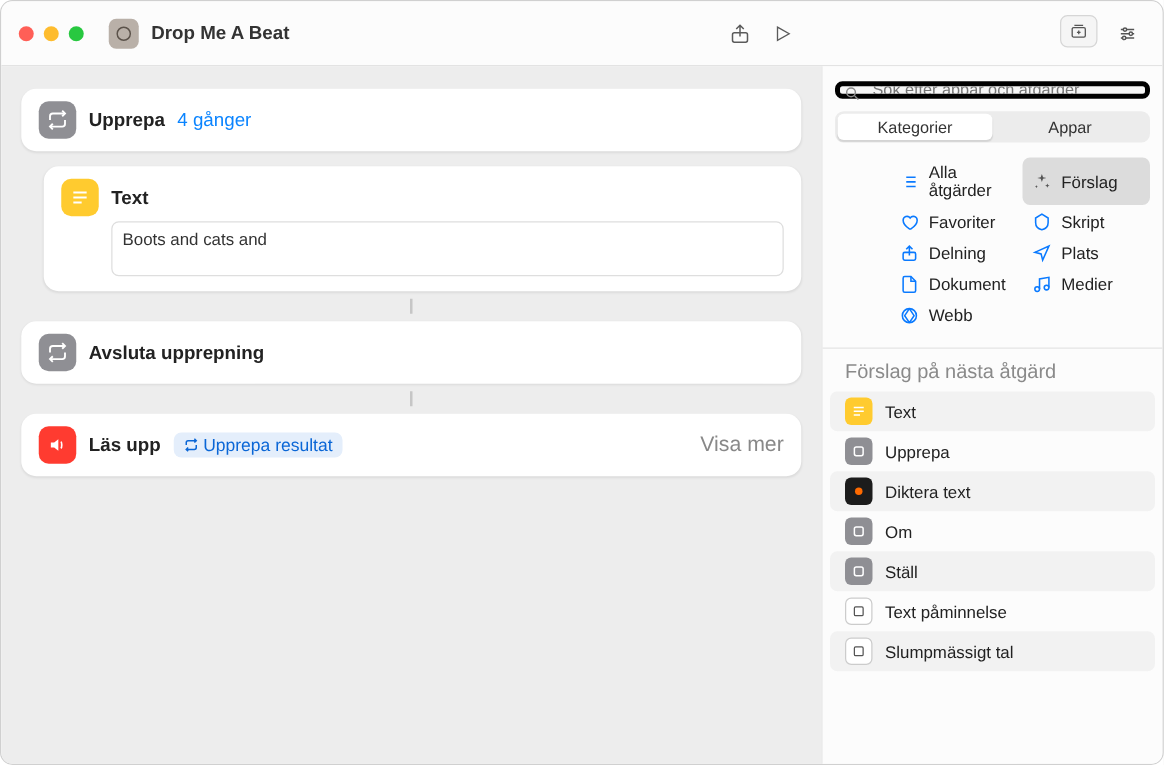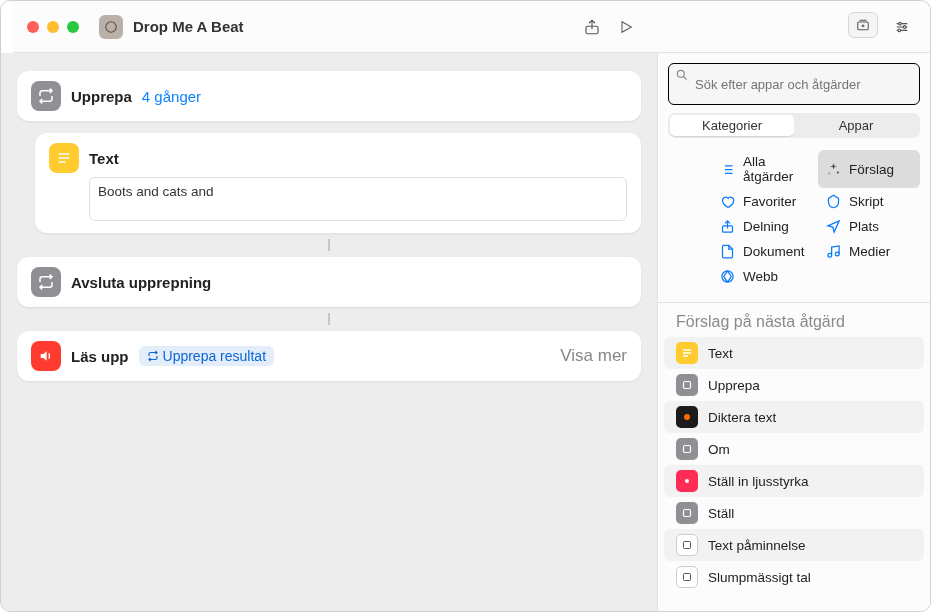--- a/index.html
+++ b/index.html
@@ -12,21 +12,20 @@
     border: 1px solid #d0d0d0;
     border-radius: 10px;
   }
   .titlebar {
     height: 52px;
     display: flex;
     align-items: center;
     padding: 0 14px;
     border-bottom: 1px solid #e3e3e3;
     background: #fcfcfc;
-    margin-left: 12px;
   }
   .traffic { display: flex; gap: 8px; margin-right: 20px; }
   .dot { width: 12px; height: 12px; border-radius: 50%; }
   .dot.r { background: #ff5f57; } .dot.y { background: #febc2e; } .dot.g { background: #28c840; }
   .app-icon {
     width: 24px; height: 24px; border-radius: 6px;
     background: #b9b0a8; margin-right: 10px;
     display: flex; align-items: center; justify-content: center;
   }
   .title { font-size: 15px; font-weight: 600; color: #333; }
@@ -84,21 +83,21 @@
     height: 12px; width: 2px; background: #c6c6c6; margin: -6px auto 6px;
   }
   .lib-btn {
     width: 30px; height: 26px; border-radius: 6px; border: 1px solid #d6d6d6;
     display: flex; align-items: center; justify-content: center; background: #f5f5f5;
   }
   .search {
     margin: 10px 10px 8px; position: relative;
   }
   .search input {
-    width: 100%; height: 42px; border-radius: 6px; border: 1px solid #000000;
+    width: 100%; height: 14px; border-radius: 6px; border: 4px solid #000000;
     background: #f6f6f6; padding: 0 8px 0 26px; font-size: 13px; color: #333;
     outline: none;
   }
   .search svg { position: absolute; left: 7px; top: 5px; width: 14px; height: 14px; color: #8c8c8c; }
   .seg {
     display: flex; margin: 0 10px 10px; border-radius: 7px; background: #ececec; padding: 2px;
   }
   .seg-btn {
     flex: 1; text-align: center; font-size: 13px; padding: 3px 0;
     border-radius: 5px; color: #333;
@@ -362,28 +361,20 @@
         </div>
         <div class="sugg-item">
           <div class="sugg-icon ic-gray">
             <svg width="12" height="12" viewBox="0 0 24 24" fill="none" stroke="#fff" stroke-width="2.4">
               <rect x="5" y="5" width="14" height="14" rx="3"></rect>
             </svg>
           </div>
           <div class="sugg-label">Om</div>
         </div>
         <div class="sugg-item">
-          <div class="sugg-icon ic-pink">
-            <svg width="12" height="12" viewBox="0 0 24 24" fill="#fff">
-              <circle cx="12" cy="12" r="4"></circle>
-            </svg>
-          </div>
-          <div class="sugg-label">Ställ in ljusstyrka</div>
-        </div>
-        <div class="sugg-item">
           <div class="sugg-icon ic-gray">
             <svg width="12" height="12" viewBox="0 0 24 24" fill="none" stroke="#fff" stroke-width="2.4">
               <rect x="5" y="5" width="14" height="14" rx="3"></rect>
             </svg>
           </div>
           <div class="sugg-label">Ställ</div>
         </div>
         <div class="sugg-item">
           <div class="sugg-icon ic-white">
             <svg width="12" height="12" viewBox="0 0 24 24" fill="none" stroke="#555" stroke-width="2">

